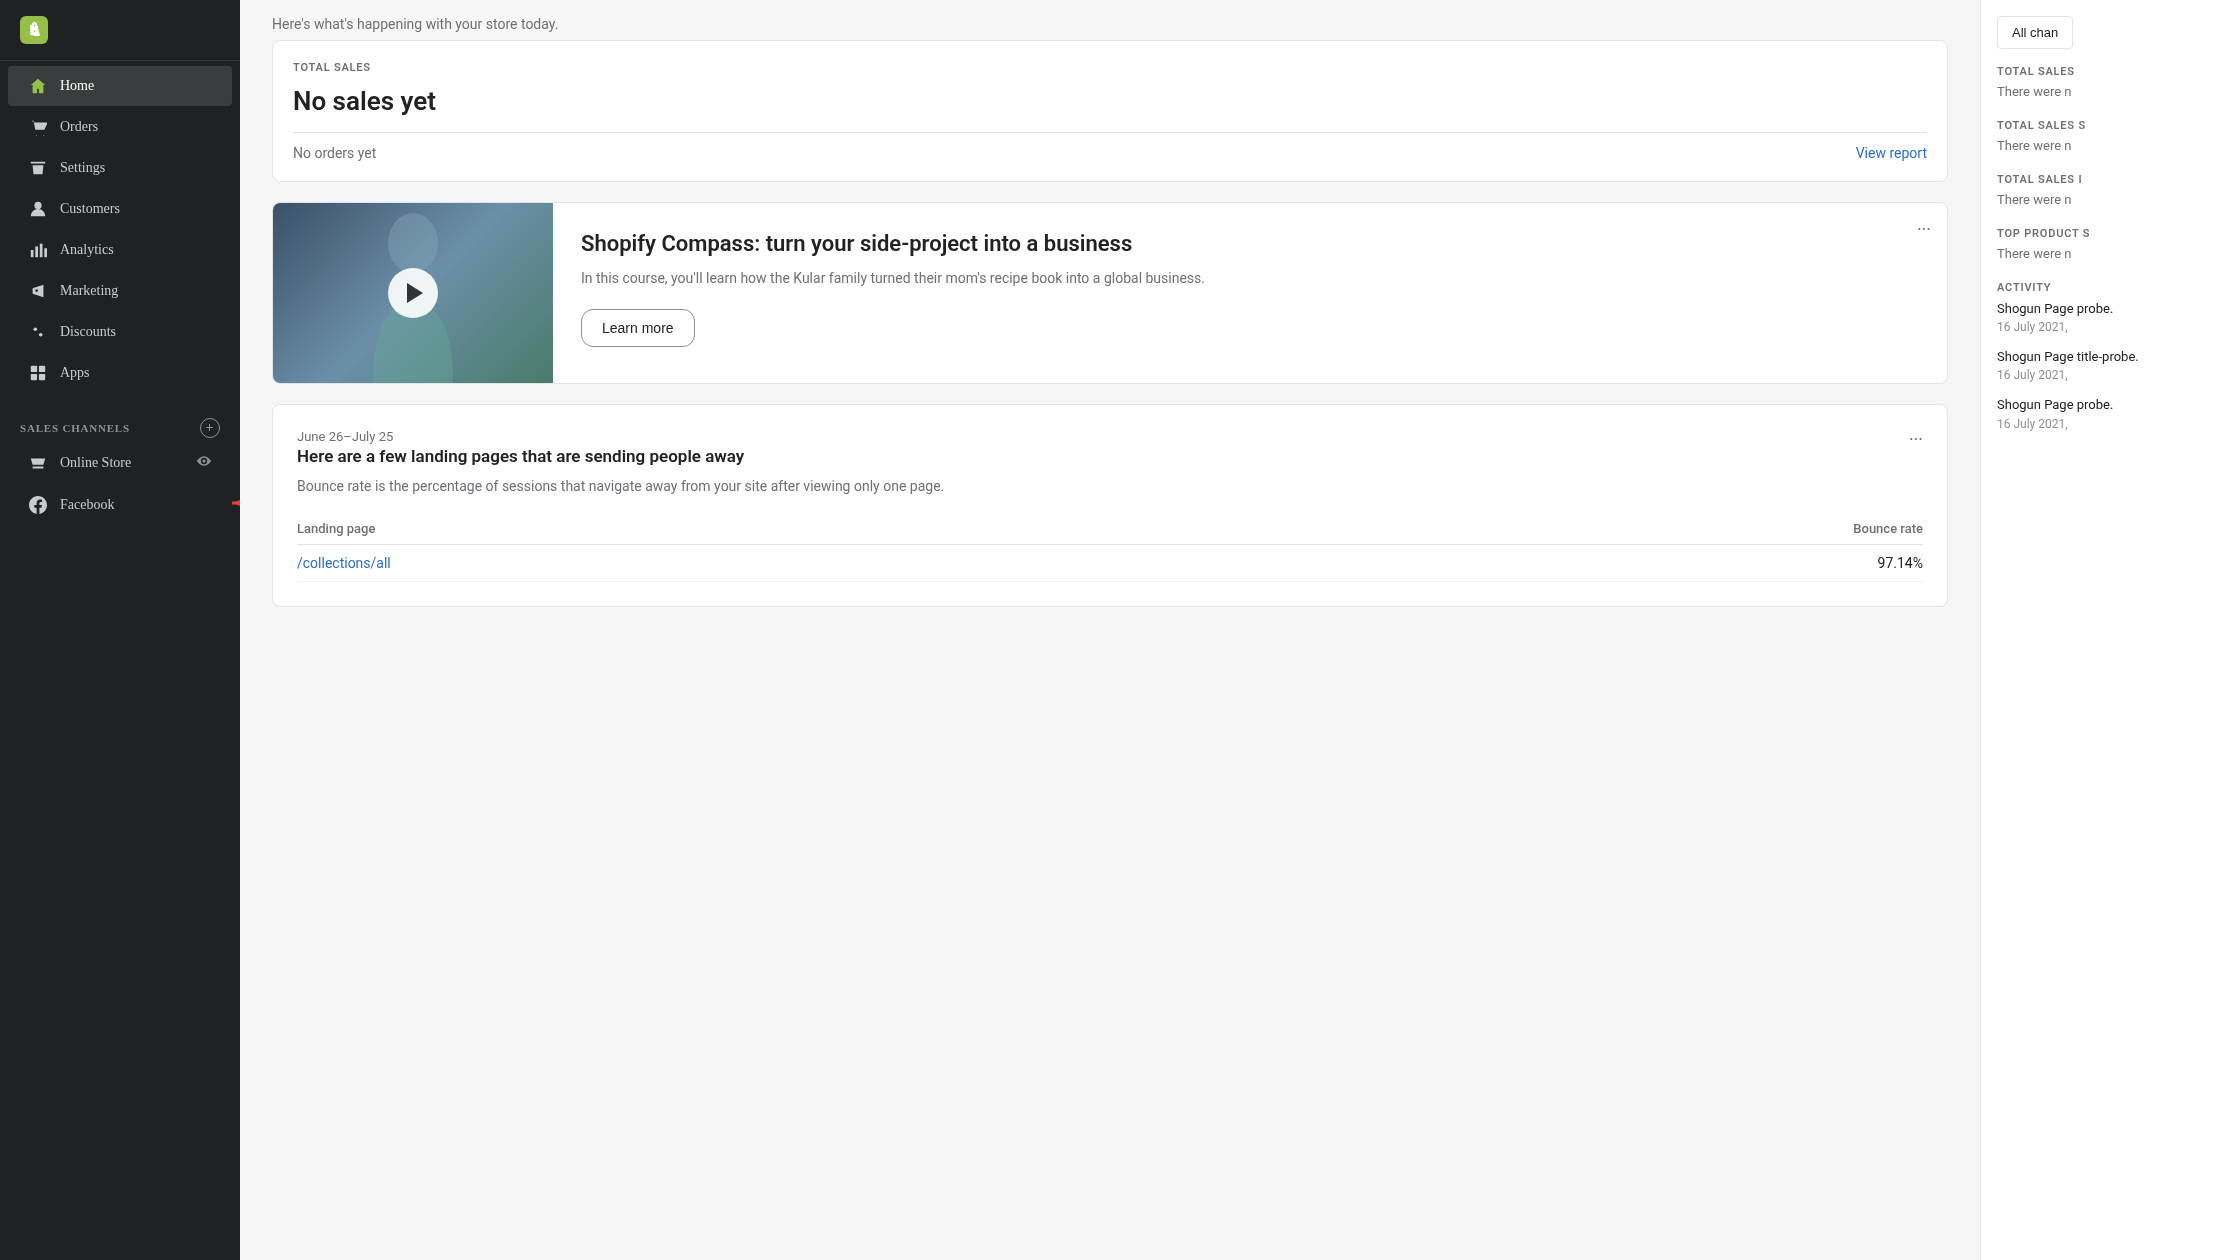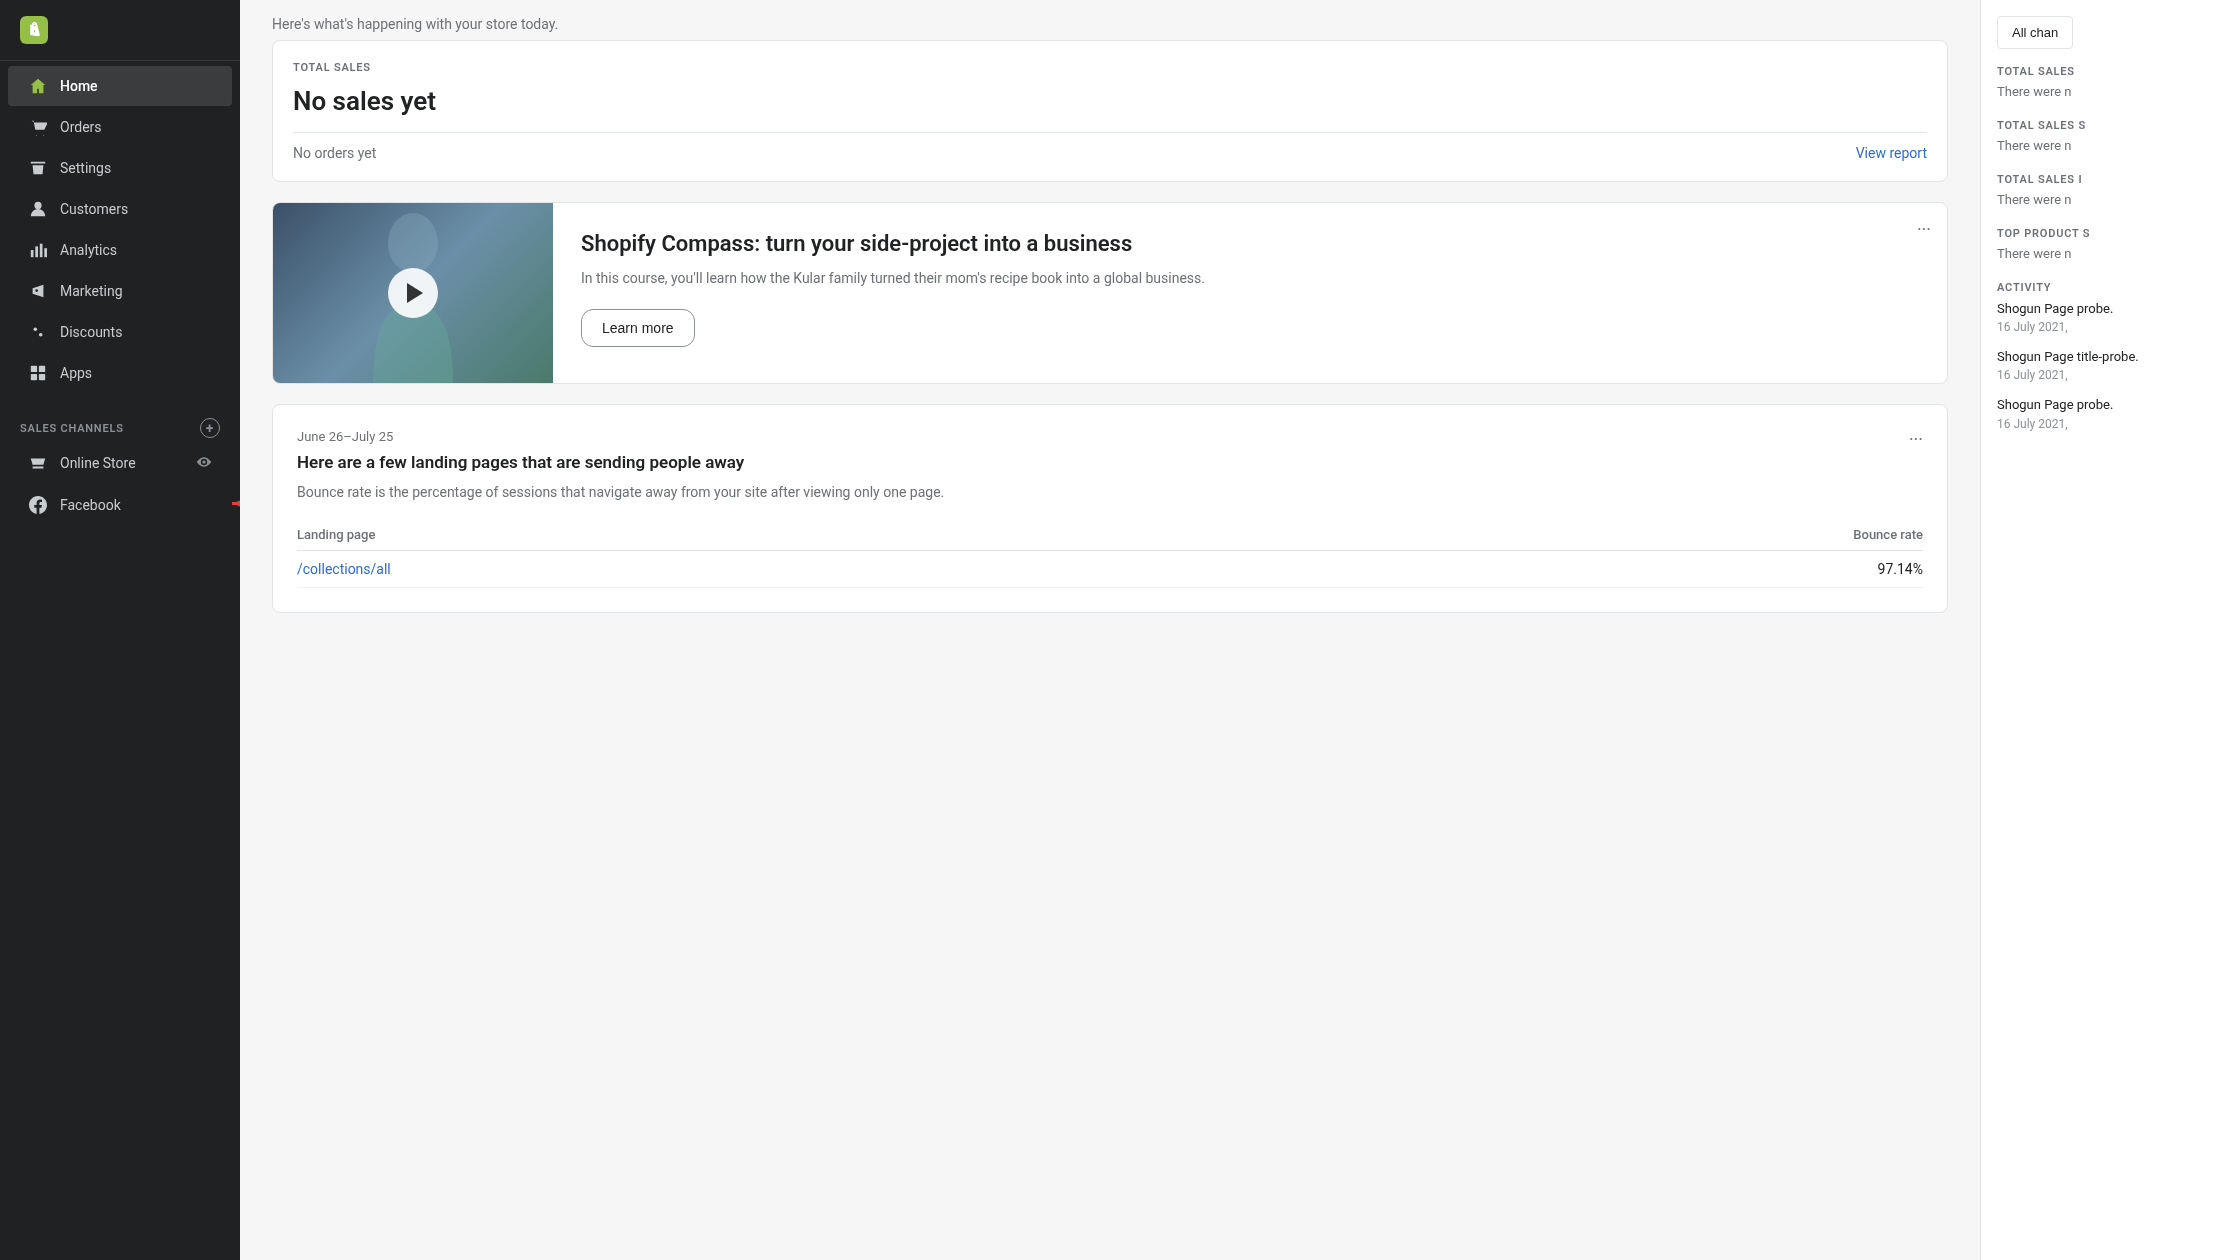--- a/index.html
+++ b/index.html
@@ -9,20 +9,21 @@
     .sidebar {
       width: 240px;
       min-width: 240px;
       background: #1a1a2e;
       background: #202123;
       display: flex;
       flex-direction: column;
       height: 100vh;
       overflow-y: auto;
       color: #fff;
+      font-family: Liberation Serif, serif;
     }
     .sidebar-logo {
       padding: 16px 20px;
       display: flex;
       align-items: center;
       gap: 10px;
       border-bottom: 1px solid rgba(255,255,255,0.1);
     }
     .sidebar-logo-icon {
       width: 28px; height: 28px;
@@ -228,21 +229,21 @@
     .bounce-card {
       background: #fff;
       border: 1px solid #e1e3e5;
       border-radius: 8px;
       padding: 24px;
       margin-bottom: 20px;
     }
     .bounce-date {
       font-size: 13px;
       color: #6d7175;
-      margin-bottom: 8px;
+      margin-bottom: 2px;
     }
     .bounce-title {
       font-size: 17px;
       font-weight: 600;
       color: #202223;
       margin-bottom: 10px;
     }
     .bounce-desc {
       font-size: 14px;
       color: #6d7175;

